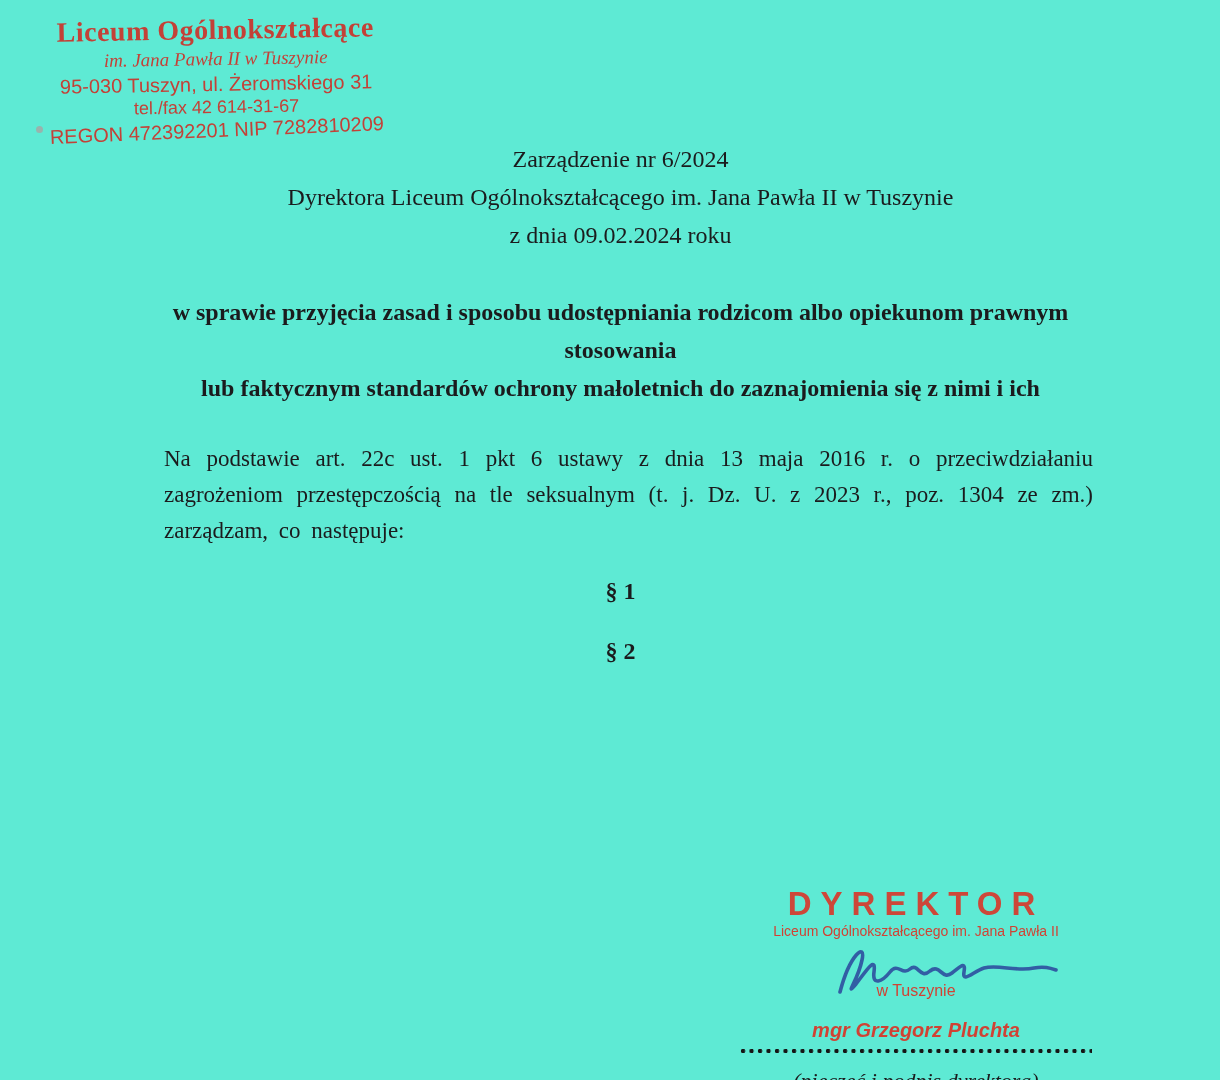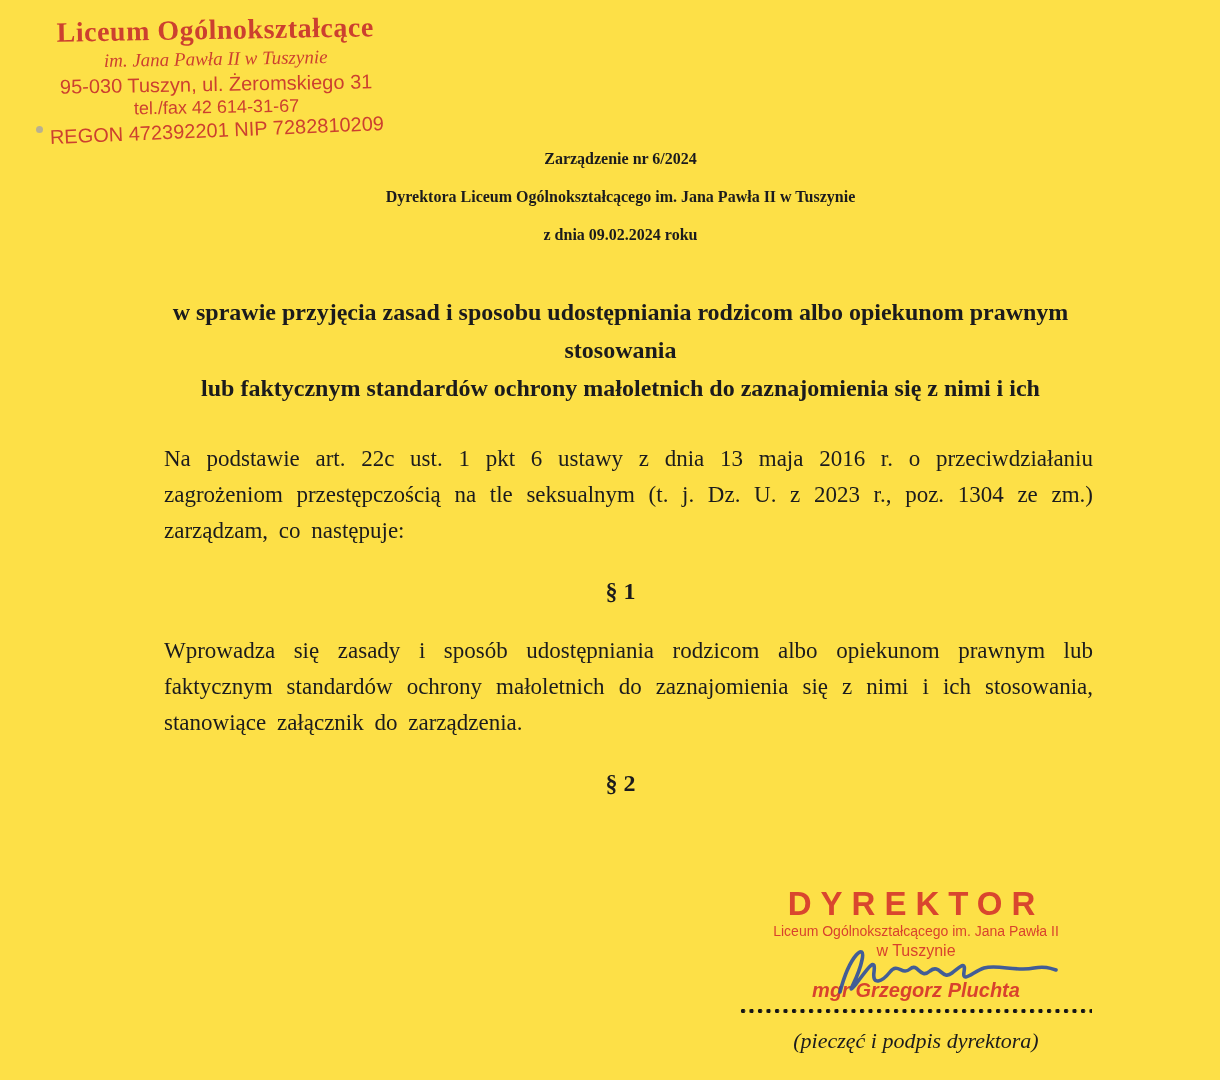--- a/index.html
+++ b/index.html
@@ -4,21 +4,21 @@
 <style>
   html, body {
     margin: 0;
     padding: 0;
     background: #ffffff;
   }
   .page {
     position: relative;
     width: 1220px;
     height: 1080px;
-    background: #fde047;
+    background: #5eead4;
     overflow: hidden;
     font-family: "Liberation Serif", serif;
     color: #1b1b1d;
   }
 
   
   .letterhead {
     position: absolute;
     left: 30px;
     top: 14px;
@@ -70,22 +70,22 @@
 
   
   .content {
     position: absolute;
     left: 148px;
     top: 140px;
     width: 945px;
   }
   .title-line {
     text-align: center;
-    font-weight: bold;
-    font-size: 16px;
+    font-weight: normal;
+    font-size: 24px;
     line-height: 38px;
   }
   .subject {
     margin-top: 39px;
     text-align: center;
     font-weight: bold;
     font-size: 24px;
     line-height: 38px;
   }
   .para {
@@ -135,20 +135,21 @@
     color: #d73a2c;
     line-height: 19px;
     opacity: 0.95;
   }
   .stamp-city {
     font-family: "Liberation Sans", sans-serif;
     font-size: 16px;
     color: #d73a2c;
     line-height: 20px;
     opacity: 0.95;
+    margin-top: 40px;
   }
   .stamp-name {
     font-family: "Liberation Sans", sans-serif;
     font-size: 20px;
     font-weight: bold;
     font-style: italic;
     color: #d73a2c;
     line-height: 24px;
     margin-top: 17px;
     opacity: 0.95;
@@ -199,21 +200,20 @@
     <div class="subject">
       <div>w sprawie przyjęcia zasad i sposobu udostępniania rodzicom albo opiekunom prawnym</div>
       <div>stosowania</div>
       <div>lub faktycznym standardów ochrony małoletnich do zaznajomienia się z nimi i ich</div>
     </div>
 
     <div class="para legal-basis">Na podstawie art. 22c ust. 1 pkt 6 ustawy z dnia 13 maja 2016 r. o przeciwdziałaniu zagrożeniom przestępczością na tle seksualnym (t. j. Dz. U. z 2023 r., poz. 1304 ze zm.) zarządzam, co następuje:</div>
 
     <div class="section-heading">§ 1</div>
 
-    <div class="para section-text">Wprowadza się zasady i sposób udostępniania rodzicom albo opiekunom prawnym lub faktycznym standardów ochrony małoletnich do zaznajomienia się z nimi i ich stosowania, stanowiące załącznik do zarządzenia.</div>
 
     <div class="section-heading">§ 2</div>
 
   </div>
 
   <div class="sig-block">
     <div class="stamp-role">DYREKTOR</div>
     <div class="stamp-school">Liceum Ogólnokształcącego im. Jana Pawła II</div>
     <div class="stamp-city">w Tuszynie</div>
     <div class="stamp-name">mgr Grzegorz Pluchta</div>

